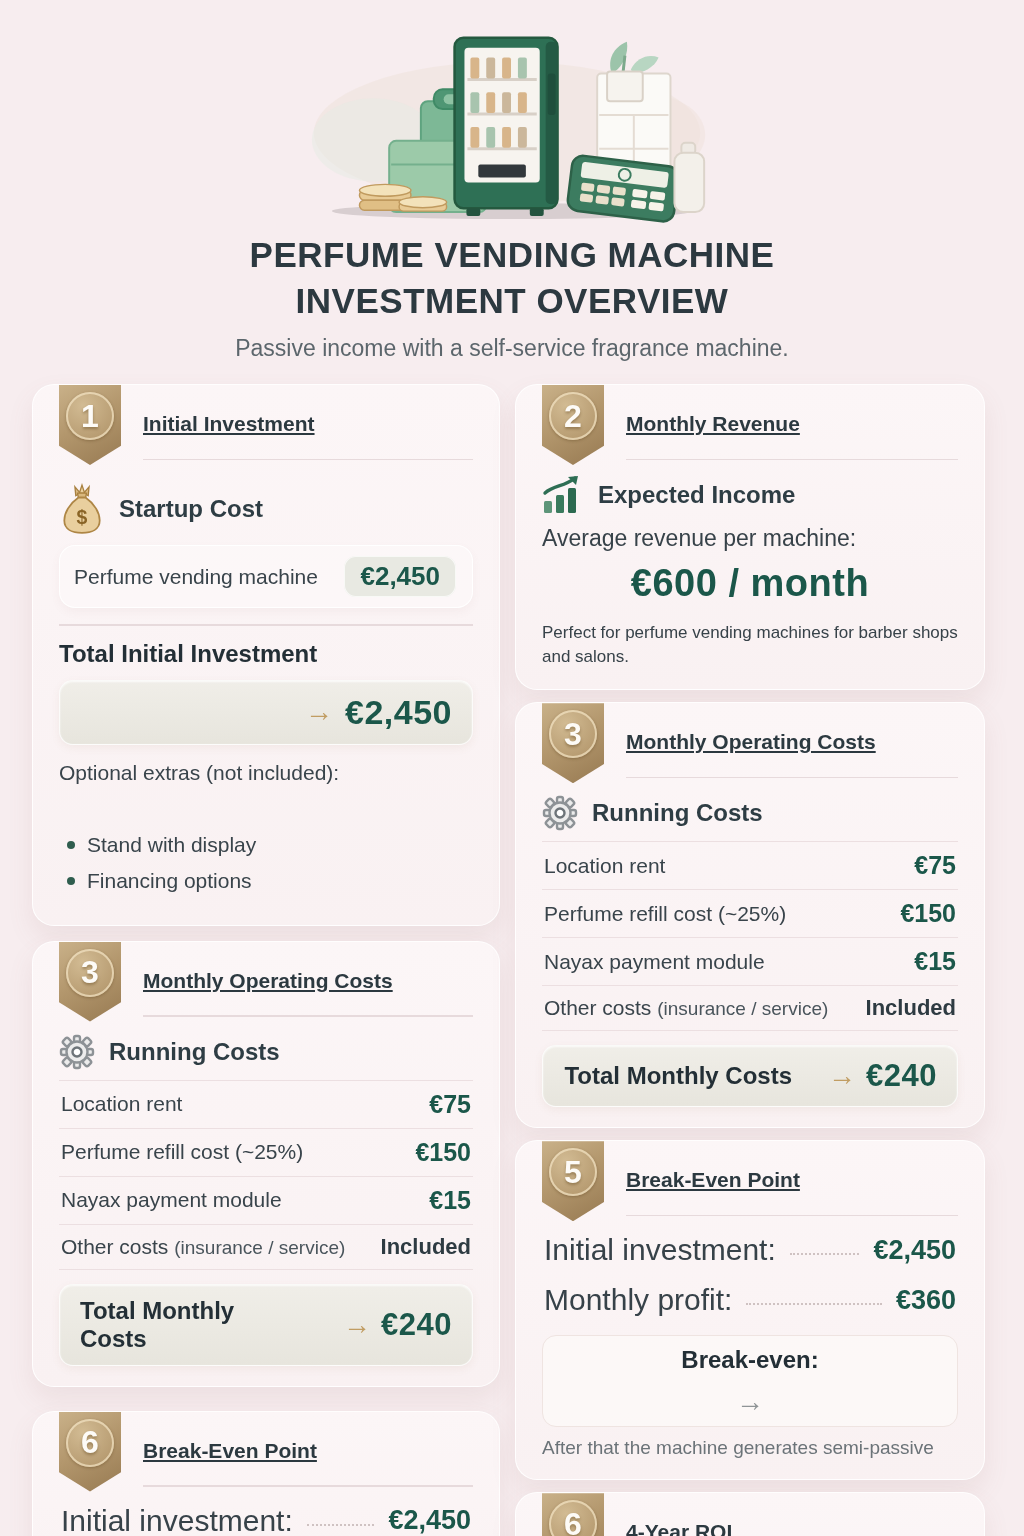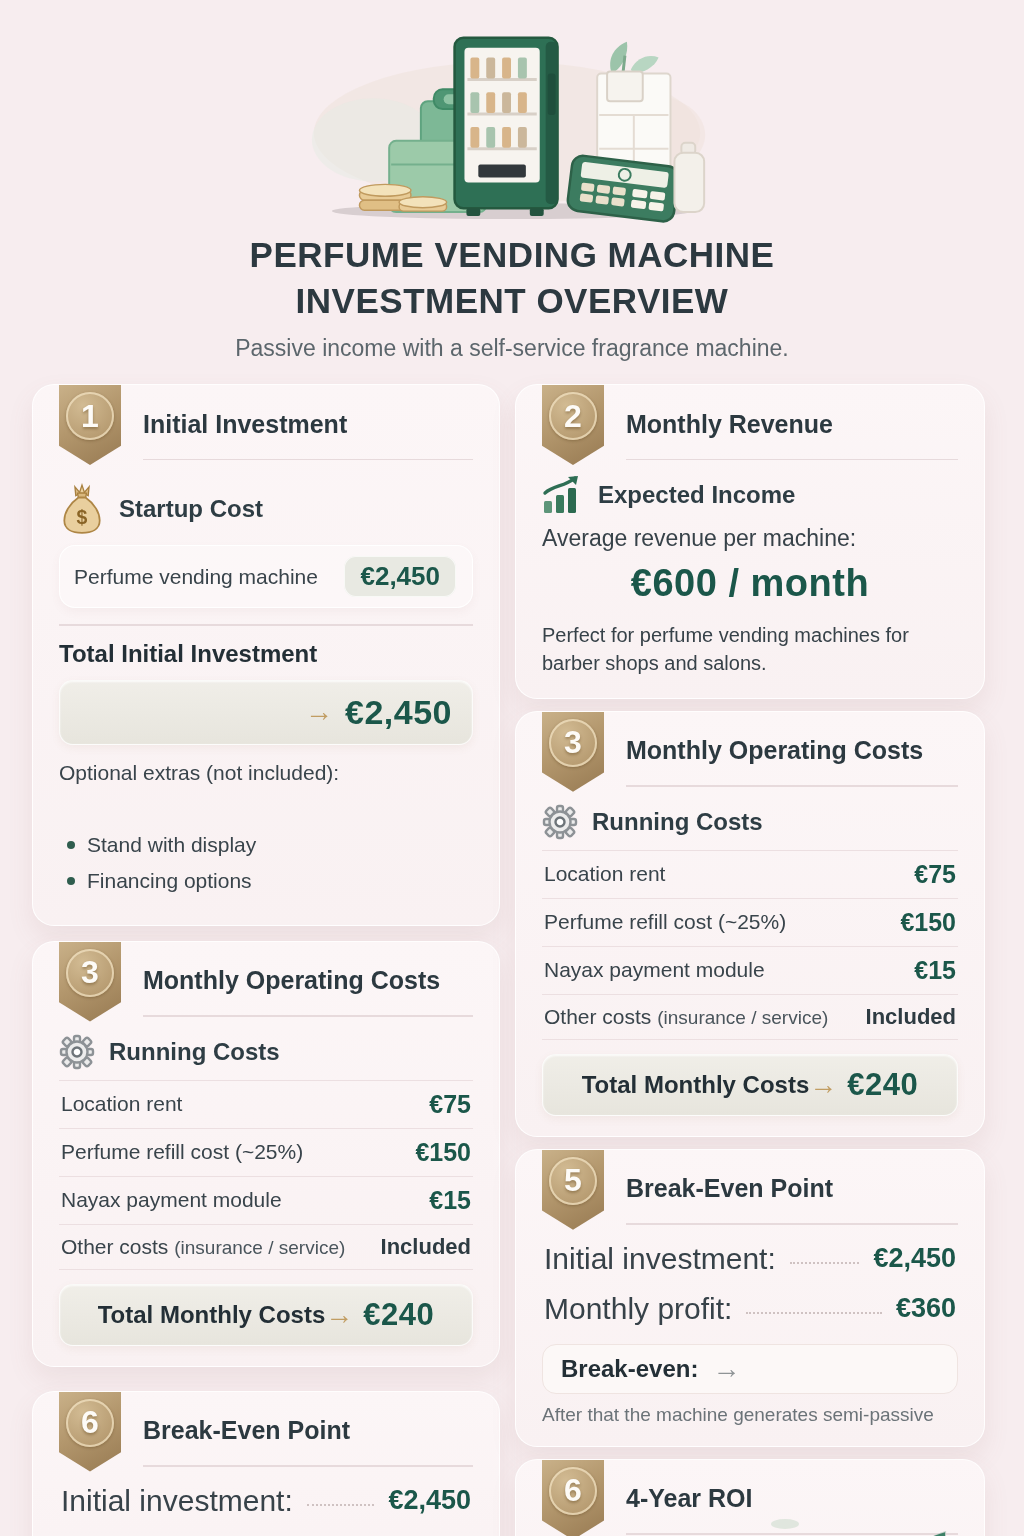--- a/index.html
+++ b/index.html
@@ -55,21 +55,21 @@
     border-radius:50%;
     background:radial-gradient(circle at 35% 28%,#d2bb93,#ae9166);
     box-shadow:inset 0 0 0 2px rgba(240,224,192,.75), 0 1px 3px rgba(80,55,20,.35);
   }
   .badge-num {
     position:absolute; left:7px; top:7px; width:48px; height:48px;
     display:flex; align-items:center; justify-content:center;
     font-size:32px; font-weight:800; color:#fdfbf7; z-index:1;
     text-shadow:0 2px 3px rgba(95,68,28,.45);
   }
-  .card-title { font-size:25px; font-weight:700; color:#2c3940; padding-bottom:6px; }
+  .card-title { font-size:21px; font-weight:700; color:#2c3940; padding-bottom:6px;text-decoration:underline; }
 
   .sec-head { display:flex; align-items:center; gap:14px; margin:14px 0 10px; }
   .sec-title { font-size:24px; font-weight:700; color:#2e3d44; }
 
   .row-panel {
     border:1.5px solid rgba(255,255,255,.95);
     background:rgba(253,250,250,.55);
     border-radius:16px;
     box-shadow:0 4px 10px rgba(150,95,95,.06);
     padding:10px 16px 10px 4px;
@@ -85,40 +85,40 @@
 
   .total-heading { font-size:24px; font-weight:700; color:#232f36; margin-bottom:12px; }
   .total-box {
     background:linear-gradient(180deg,#f0eee8,#e7e5dd);
     border-radius:14px; border:1px solid rgba(255,255,255,.8);
     padding:12px 20px;
     display:flex; align-items:center;
     box-shadow:inset 0 1px 2px rgba(255,255,255,.8), 0 3px 8px rgba(150,110,80,.08);
   }
   .total-box.end { justify-content:flex-end; gap:12px; }
-  .total-box.between { justify-content:center; }
+  .total-box.between { justify-content:flex-end;gap:36px; }
   .tb-right { display:flex; align-items:center; gap:10px; }
   .arrow { color:#c19d62; font-weight:700; font-size:28px; line-height:1; }
   .arrow.grey { color:#8f9496; }
   .total-value { font-size:34px; font-weight:800; color:#1b574a; letter-spacing:.5px; }
   .total-value.md { font-size:31px; }
 
   .extras-heading { font-size:21px; color:#39444b; margin:16px 0 10px; }
   .extras-list { list-style:none;margin-top:48px; }
   .extras-list li {
     font-size:21px; color:#39444b; padding-left:28px; position:relative; margin-bottom:12px;
   }
   .extras-list li::before {
     content:""; position:absolute; left:8px; top:8px; width:8px; height:8px;
     border-radius:50%; background:#2f5d4e;
   }
 
   .avg-label { font-size:23px; color:#374249; margin:8px 0 10px; }
   .avg-value { font-size:38px; font-weight:800; color:#1b574a; text-align:center; margin:8px 0 16px; letter-spacing:.5px; }
-  .rev-note { font-size:20px; color:#374249; line-height:1.42; }
+  .rev-note { font-size:17px; color:#374249; line-height:1.42; }
 
   .cost-row {
     display:flex; align-items:center; justify-content:space-between;
     padding:9px 2px; border-top:1.5px solid #ecdfe1;
   }
   .cost-row:first-of-type { border-top:1.5px solid #ecdfe1; }
   .cost-label { font-size:21px; color:#39444b; }
   .cost-label small { font-size:19px; color:#4a555c; }
   .cost-value { font-size:25px; font-weight:700; color:#1b574a; }
   .cost-value.dark { font-size:22px; font-weight:600; color:#2e3b42; }
@@ -126,21 +126,21 @@
 
   .be-row { display:flex; align-items:center; padding:8px 2px; }
   .be-label { font-size:30px; color:#374249; }
   .leader { flex:1; border-bottom:2px dotted #cfc2c2; margin:8px 14px 0; }
   .be-value { font-size:27px; font-weight:700; color:#1b574a; }
   .be-box {
     margin-top:10px;
     background:rgba(253,251,249,.65);
     border:1.5px solid #efe4e1; border-radius:14px;
     padding:10px 18px;
-    display:flex; align-items:center; gap:14px;
+    display:flex; align-items:center; gap:14px;flex-direction:column;
   }
   .be-box-label { font-size:24px; font-weight:700; color:#232f36; }
   .be-box-value { font-size:33px; font-weight:800; color:#1b574a; margin-left:4px; letter-spacing:.5px; }
   .note { font-size:19px; color:#6b7378; margin-top:10px; white-space:nowrap; overflow:hidden; }
   .roi-art { position:absolute; right:14px; top:52px; width:240px; height:122px; pointer-events:none; }
 
   .min-c1 { min-height:445px; }
   .min-c3l { min-height:337px; }
   .min-c6l { min-height:233px; }
   .min-c2 { min-height:303px; }

